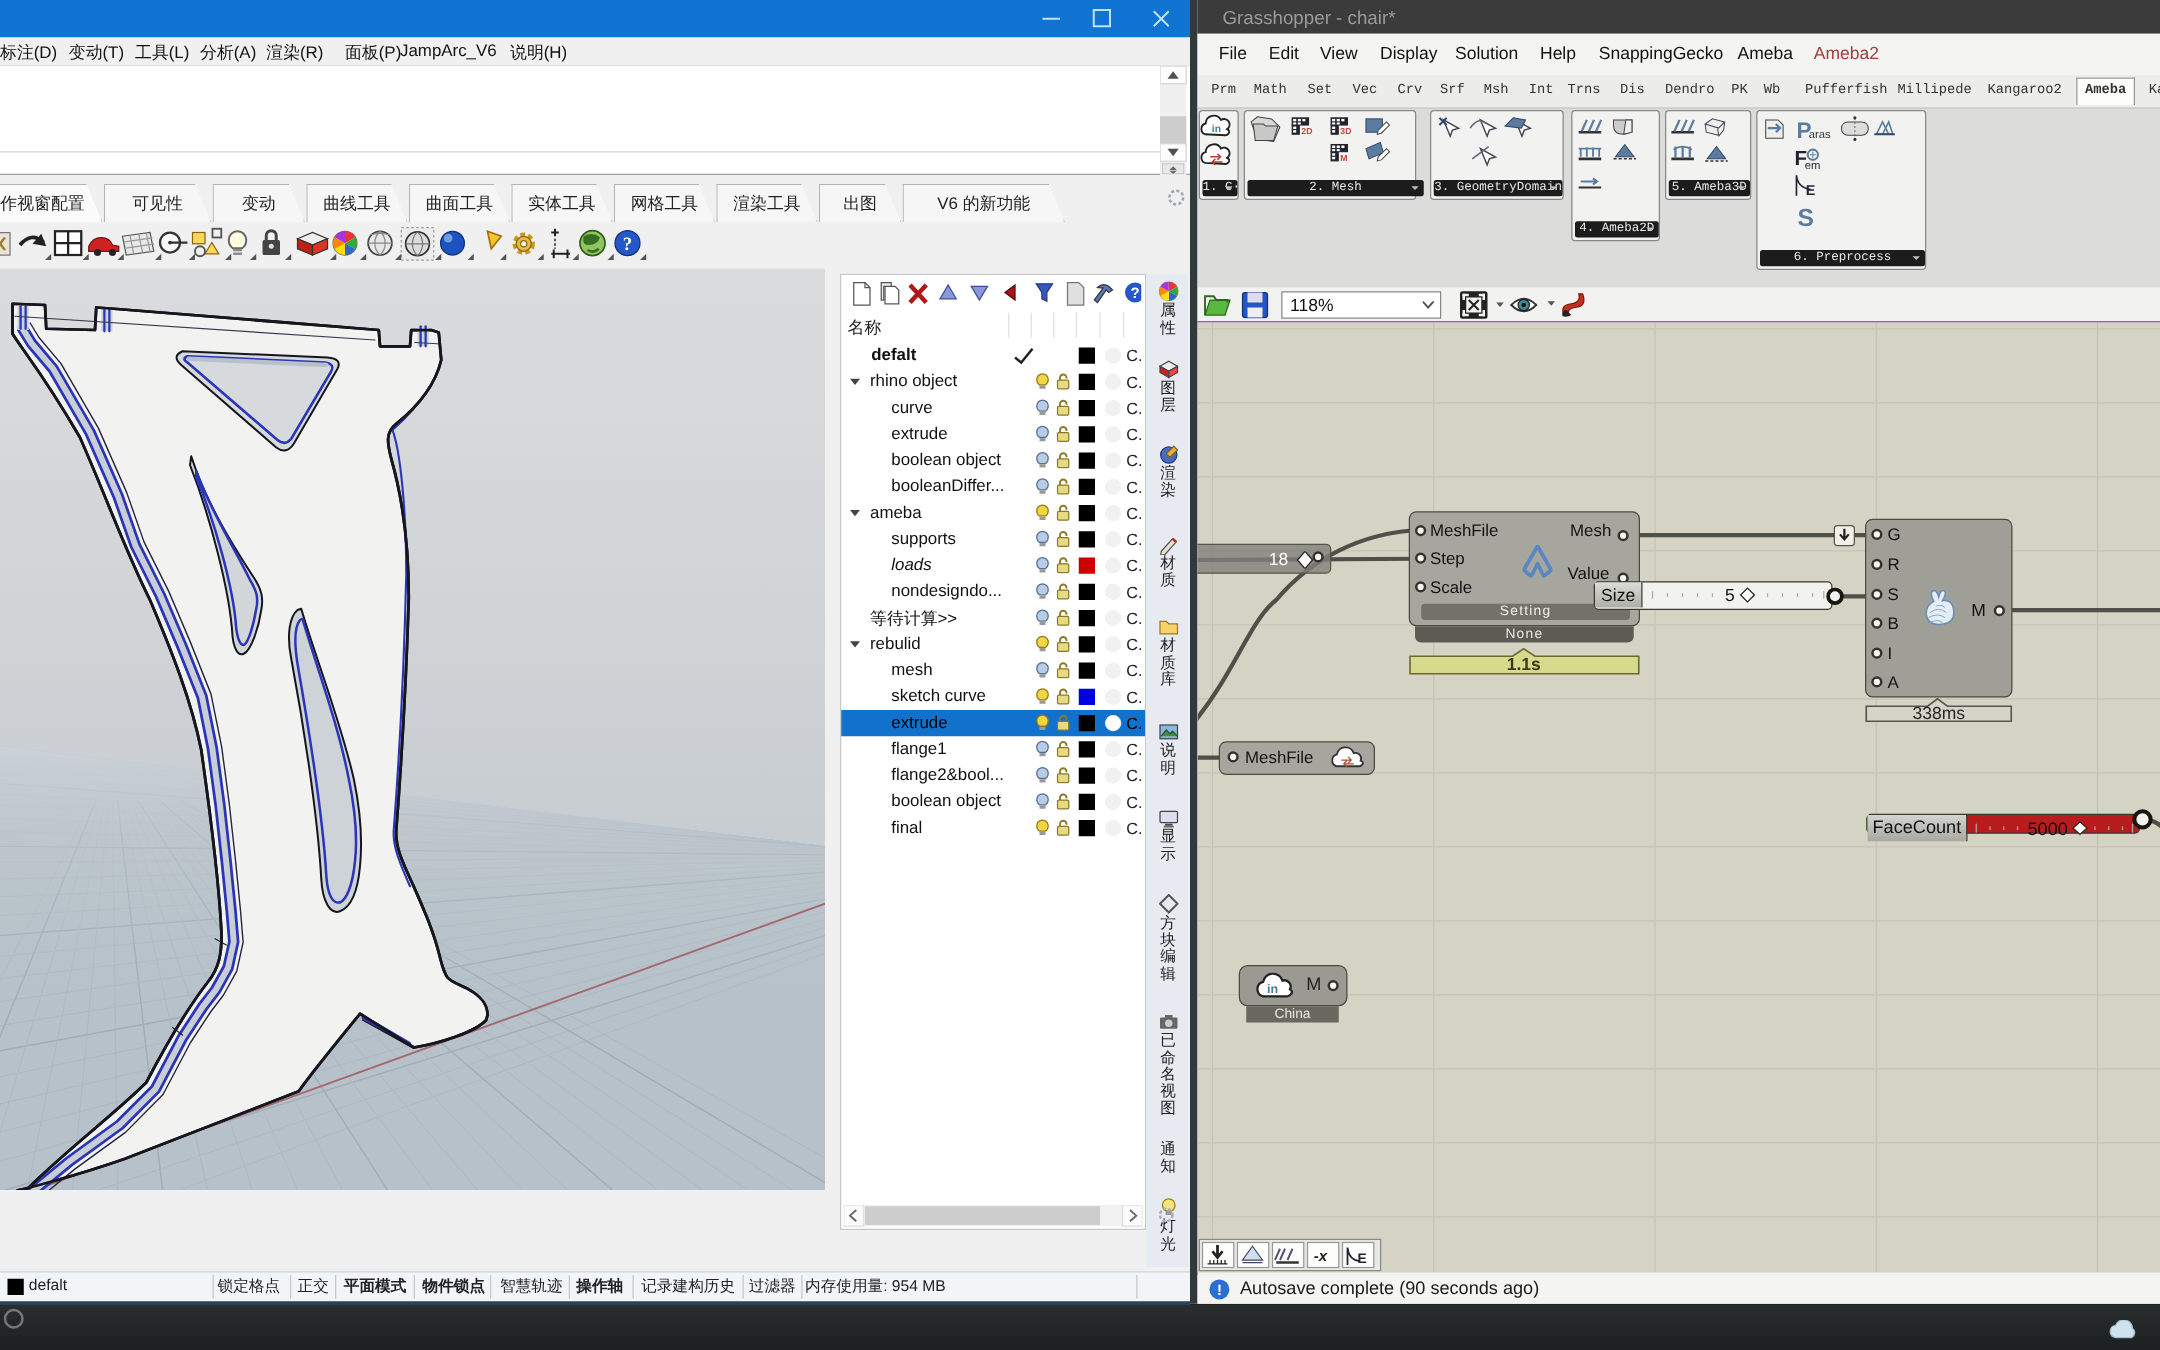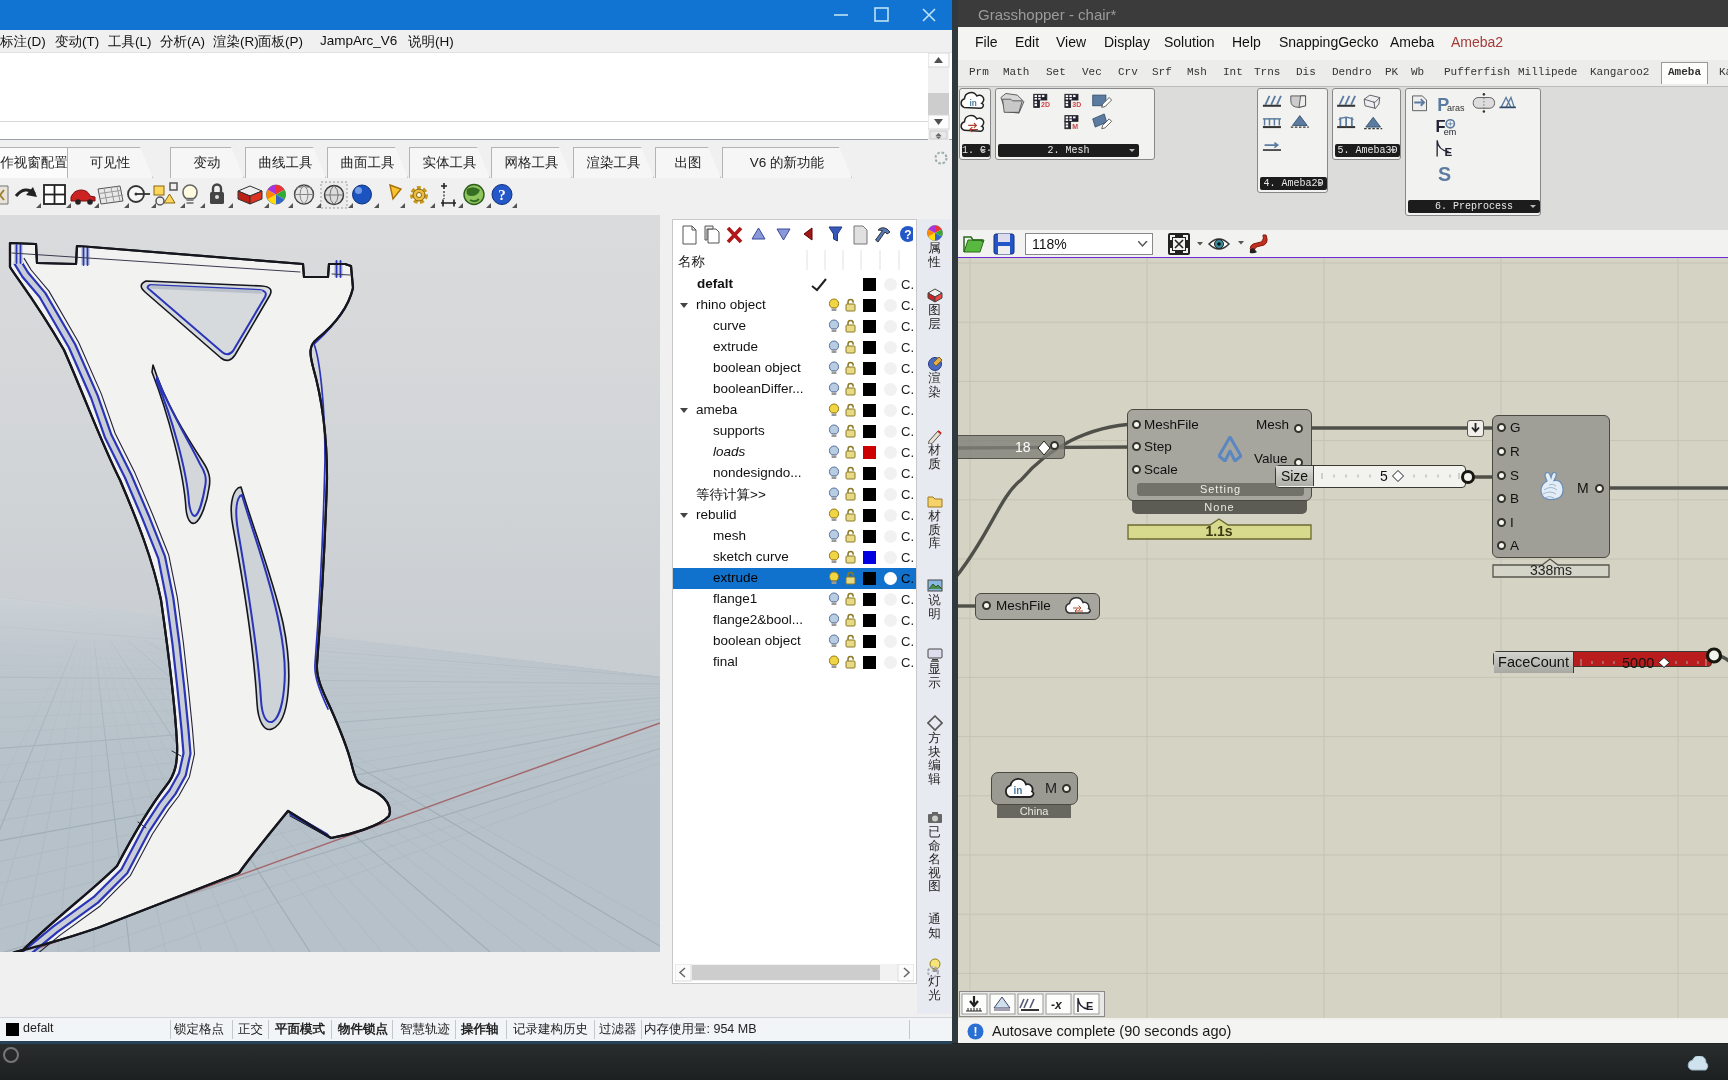--- a/index.html
+++ b/index.html
@@ -66,41 +66,41 @@
       <rect x="49" y="8" width="13" height="13" fill="none" stroke="#bfe3f5" stroke-width="1.6"></rect>
       <path d="M97 9 L109 21 M109 9 L97 21" stroke="#bfe3f5" stroke-width="1.6"></path>
     </svg>
   </div>
   <div id="rmenu">
     <span style="left:0px">标注(D)</span>
         <span style="left:55px">变动(T)</span>
         <span style="left:108px">工具(L)</span>
     <span style="left:160px">分析(A)</span>
         <span style="left:213px">渲染(R)</span>
-        <span style="left:258px">面板(P)</span>
+        <span style="left:276px">面板(P)</span>
     <span style="left:320px">JampArc_V6</span>
         <span style="left:408px">说明(H)</span>
   </div>
   <div id="rcmd">
     <div class="div"></div>
     <svg class="abs" style="left:928px;top:0" width="24" height="87">
       <rect x="0" y="0" width="21" height="87" fill="#f0f0f0"></rect>
       <rect x="0" y="0" width="21" height="14" fill="#fdfdfd" stroke="#d5d5d5"></rect>
       <path d="M10.5 4 L15 10 H6 Z" fill="#505050"></path>
       <rect x="0" y="40" width="21" height="22" fill="#cdcdcd"></rect>
       <rect x="0" y="62" width="21" height="14" fill="#fdfdfd" stroke="#d5d5d5"></rect>
       <path d="M10.5 72 L15 66 H6 Z" fill="#505050"></path>
       <rect x="2" y="78" width="17" height="8" fill="#e8e8e8" stroke="#cccccc"></rect>
       <path d="M10.5 80 L13.5 83 H7.5 Z" fill="#666"></path>
       <path d="M10.5 86 L13.5 83.5 H7.5 Z" fill="#666"></path>
     </svg>
   </div>
   <div id="rtabs">
     <div class="rtab" style="left:-14px;width:96px;background:#fbfbfb">作视窗配置</div>
-    <div class="rtab" style="left:67px;width:86px">可见性</div>
+    <div class="rtab" style="left:83px;width:86px">可见性</div>
     <div class="rtab" style="left:170px;width:74px">变动</div>
     <div class="rtab" style="left:245px;width:81px">曲线工具</div>
     <div class="rtab" style="left:327px;width:81px">曲面工具</div>
     <div class="rtab" style="left:409px;width:81px">实体工具</div>
     <div class="rtab" style="left:491px;width:81px">网格工具</div>
     <div class="rtab" style="left:573px;width:81px">渲染工具</div>
     <div class="rtab" style="left:655px;width:66px">出图</div>
     <div class="rtab" style="left:722px;width:130px">V6 的新功能</div>
     <svg class="abs" style="left:933px;top:9px" width="16" height="16">
           <circle cx="8" cy="8" r="5.5" fill="none" stroke="#9aa" stroke-width="2" stroke-dasharray="2.5 1.8"></circle>
@@ -829,21 +829,21 @@
       <svg width="30" height="54" style="position:absolute;left:0;top:2px">
             <g transform="scale(0.82)">
               <path d="M5 20 a5.5 5.5 0 0 1 .5-10.5 A8 8 0 0 1 20.5 6 a5 5 0 0 1 6 9 q3 1.5 1.5 4 a4 4 0 0 1-3 2 Z" fill="#fff" stroke="#222" stroke-width="1.8"></path>
               <text x="16" y="18" font-size="10" font-weight="bold" fill="#4a7a9a" text-anchor="middle">in</text>
               <path d="M5 48 a5.5 5.5 0 0 1 .5-10.5 A8 8 0 0 1 20.5 34 a5 5 0 0 1 6 9 q3 1.5 1.5 4 a4 4 0 0 1-3 2 Z" fill="#fff" stroke="#222" stroke-width="1.8"></path>
               <path d="M10 42 h10 m-3 -3 l3 3 l-3 3 M22 47 h-10 m3 -3 l-3 3 l3 3" stroke="#b04030" stroke-width="1.4" fill="none"></path>
             </g>
           </svg>
       <div class="glbl" style="width:28px">1. C···</div>
         </div>
-    <div class="ggrp" style="left:37px;top:1px;width:160px;height:72px">
+    <div class="ggrp" style="left:37px;top:1px;width:138px;height:72px">
       <svg width="143" height="54" style="position:absolute;left:0;top:2px">
             <g transform="scale(0.82)">
               <path d="M6 8 l6-5 l14 2 l8 8 l-6 14 l-16-2 Z" fill="#d8d8d8" stroke="#444"></path>
               <path d="M8 10 h10 l2 2 h12 l-4 14 h-18 Z" fill="#c8c8c8" stroke="#444"></path>
               <g stroke="#222" fill="#223">
                 <rect x="46" y="4" width="16" height="7"></rect>
                 <rect x="46" y="11" width="7" height="9"></rect>
               </g>
               <g fill="#fff">
                 <rect x="47" y="5" width="3" height="2.4"></rect>
@@ -883,20 +883,35 @@
                 <rect x="85" y="42" width="3" height="2.4"></rect>
               </g>
               <text x="93" y="46" font-size="8.5" font-weight="bold" fill="#c44">M</text>
               <rect x="118" y="5" width="16" height="13" fill="#5b7ca0" stroke="#2f4a68"></rect>
               <path d="M130 16 l8-8 l3 3 l-8 8 l-4 1 Z" fill="#fff" stroke="#444"></path>
               <path d="M118 34 l14-6 l3 10 l-14 6 Z" fill="#5b7ca0" stroke="#2f4a68"></path>
               <path d="M130 42 l8-8 l3 3 l-8 8 l-4 1 Z" fill="#fff" stroke="#444"></path>
             </g>
           </svg>
       <div class="glbl" style="width:141px">2. Mesh</div>
+        </div>
+    <div class="ggrp" style="left:186px;top:1px;width:107px;height:72px">
+      <svg width="105" height="54" style="position:absolute;left:0;top:2px">
+            <g transform="scale(0.82)">
+              <path d="M12 6 l6.5 16 l2.2-6 l6-1.8 Z" fill="#fff" stroke="#445" stroke-width="1.4"></path>
+              <path d="M8 4 l7 7 M15 4 l-7 7" stroke="#2f4a68" stroke-width="2"></path>
+              <path d="M48 6 l6.5 16 l2.2-6 l6-1.8 Z" fill="#fff" stroke="#445" stroke-width="1.4"></path>
+              <path d="M38 14 q8-12 16-4" fill="none" stroke="#667" stroke-width="1.6"></path>
+              <path d="M82 6 l6.5 16 l2.2-6 l6-1.8 Z" fill="#fff" stroke="#445" stroke-width="1.4"></path>
+              <path d="M72 12 l8-8 l12 2 l-4 8 Z" fill="#5b7ca0" stroke="#2f4a68"></path>
+              <path d="M48 34 l6.5 16 l2.2-6 l6-1.8 Z" fill="#fff" stroke="#445" stroke-width="1.4"></path>
+              <line x1="40" y1="44" x2="56" y2="32" stroke="#667" stroke-width="1.6"></line>
+            </g>
+          </svg>
+      <div class="glbl" style="width:103px">3. GeometryDomain</div>
         </div>
     <div class="ggrp" style="left:299px;top:1px;width:71px;height:105px">
       <svg width="69" height="87" style="position:absolute;left:0;top:2px">
             <g transform="scale(0.82)">
               <line x1="6" y1="18" x2="28" y2="18" stroke="#333" stroke-width="2.5"></line>
               <line x1="9" y1="17" x2="14" y2="6" stroke="#5b7ca0" stroke-width="2.2"></line>
               <line x1="16" y1="17" x2="21" y2="6" stroke="#5b7ca0" stroke-width="2.2"></line>
               <line x1="23" y1="17" x2="28" y2="6" stroke="#5b7ca0" stroke-width="2.2"></line>
               <path d="M40 6 h18 v12 l-8 2 q-10 0-10-8 Z" fill="#ccc" stroke="#444"></path>
               <path d="M52 6 h6 v12 l-8 2 Z" fill="#eee" stroke="#444"></path>

